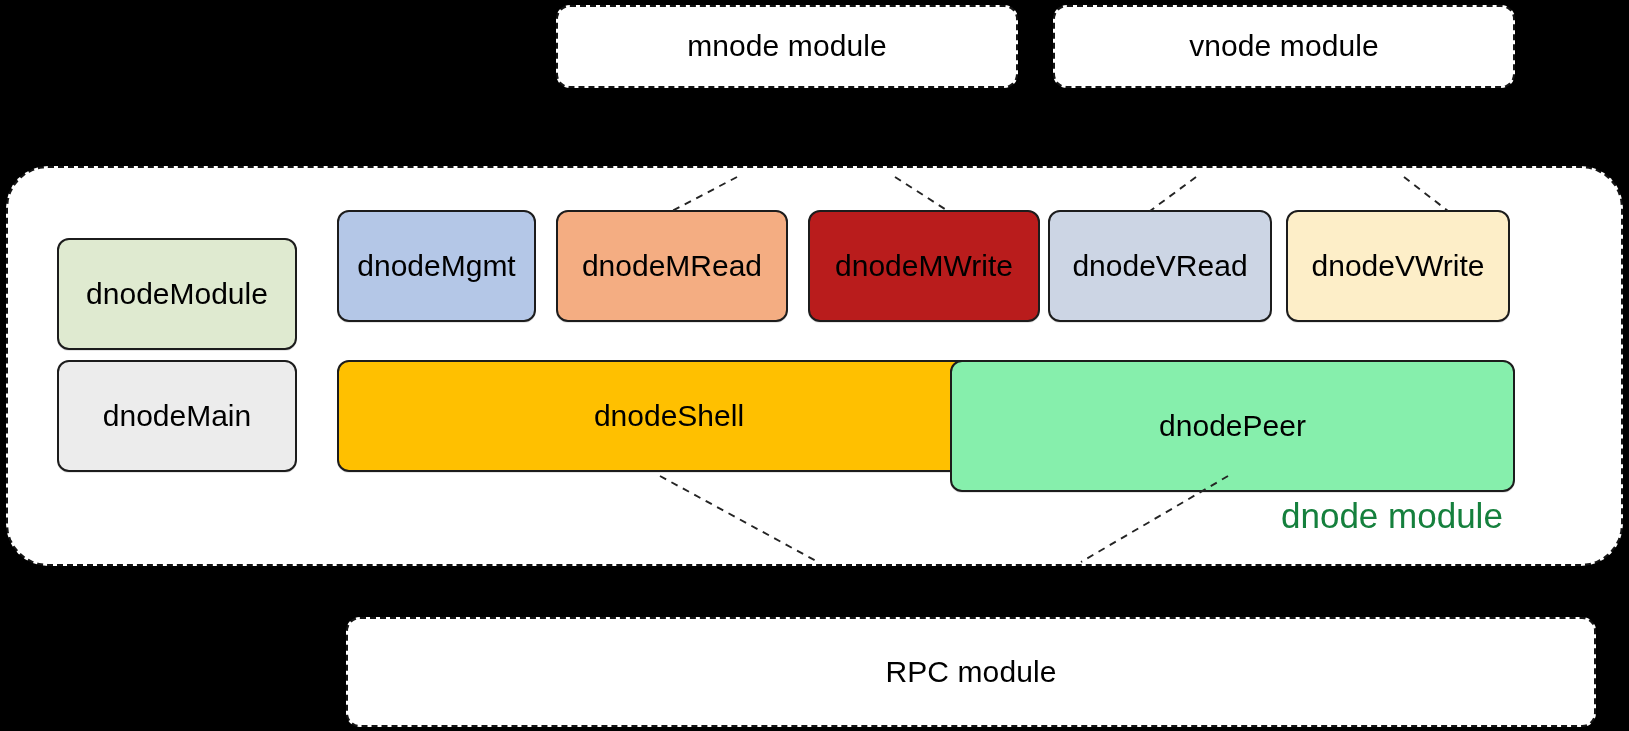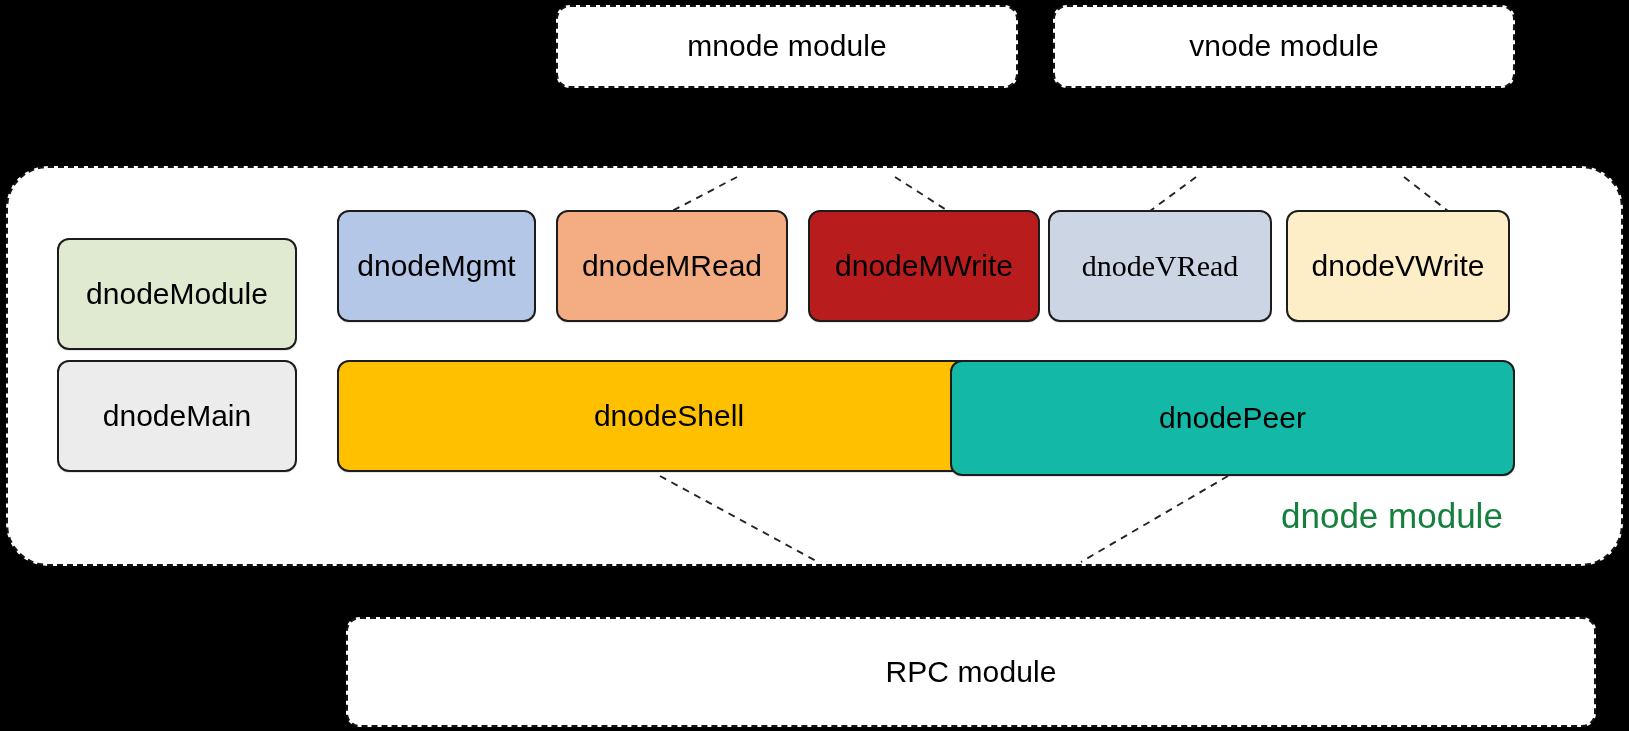--- a/index.html
+++ b/index.html
@@ -106,34 +106,34 @@
   </div>
   <div class="node chip" id="chip-dnodeMgmt" style="left: 337px; top: 210px; width: 199px; height: 112px; background: rgb(180, 199, 231); justify-content: center;">
     <span>dnodeMgmt</span>
   </div>
   <div class="node chip" id="chip-dnodeMRead" style="left: 556px; top: 210px; width: 232px; height: 112px; background: rgb(244, 173, 130);">
     <span>dnodeMRead</span>
   </div>
   <div class="node chip" id="chip-dnodeMWrite" style="left: 808px; top: 210px; width: 232px; height: 112px; background: #b91c1c;">
     <span>dnodeMWrite</span>
   </div>
-  <div class="node chip" id="chip-dnodeVRead" style="left: 1048px; top: 210px; width: 224px; height: 112px; background: rgb(204, 213, 228); font-family: Liberation Serif, serif;">
+  <div class="node chip" id="chip-dnodeVRead" style="left: 1048px; top: 210px; width: 224px; height: 112px; background: rgb(204, 213, 228);">
     <span>dnodeVRead</span>
   </div>
   <div class="node chip" id="chip-dnodeVWrite" style="left: 1286px; top: 210px; width: 224px; height: 112px; background: rgb(253, 238, 200);">
     <span>dnodeVWrite</span>
   </div>
 
   <div class="node chip" id="chip-dnodeMain" style="left: 57px; top: 360px; width: 240px; height: 112px; background: rgb(236, 236, 236);">
     <span>dnodeMain</span>
   </div>
   <div class="node chip" id="chip-dnodeShell" style="left: 337px; top: 360px; width: 664px; height: 112px; background: rgb(255, 192, 0); text-align: right;">
     <span>dnodeShell</span>
   </div>
-  <div class="node chip" id="chip-dnodePeer" style="left: 950px; top: 360px; width: 565px; height: 116px; background: #14b8a6;">
+  <div class="node chip" id="chip-dnodePeer" style="left: 950px; top: 360px; width: 565px; height: 132px; background: #86efac;">
     <span>dnodePeer</span>
   </div>
 
   <div class="node module-box" id="rpc-module" style="left: 346px; top: 617px; width: 1250px; height: 110px; background: rgb(255, 255, 255);">
     <span>RPC module</span>
   </div>
 
   <svg id="links" viewBox="0 0 1629 731" xmlns="http://www.w3.org/2000/svg">
       <line x1="737" y1="177" x2="672" y2="211"></line>
       <line x1="895" y1="177" x2="948" y2="211"></line>

